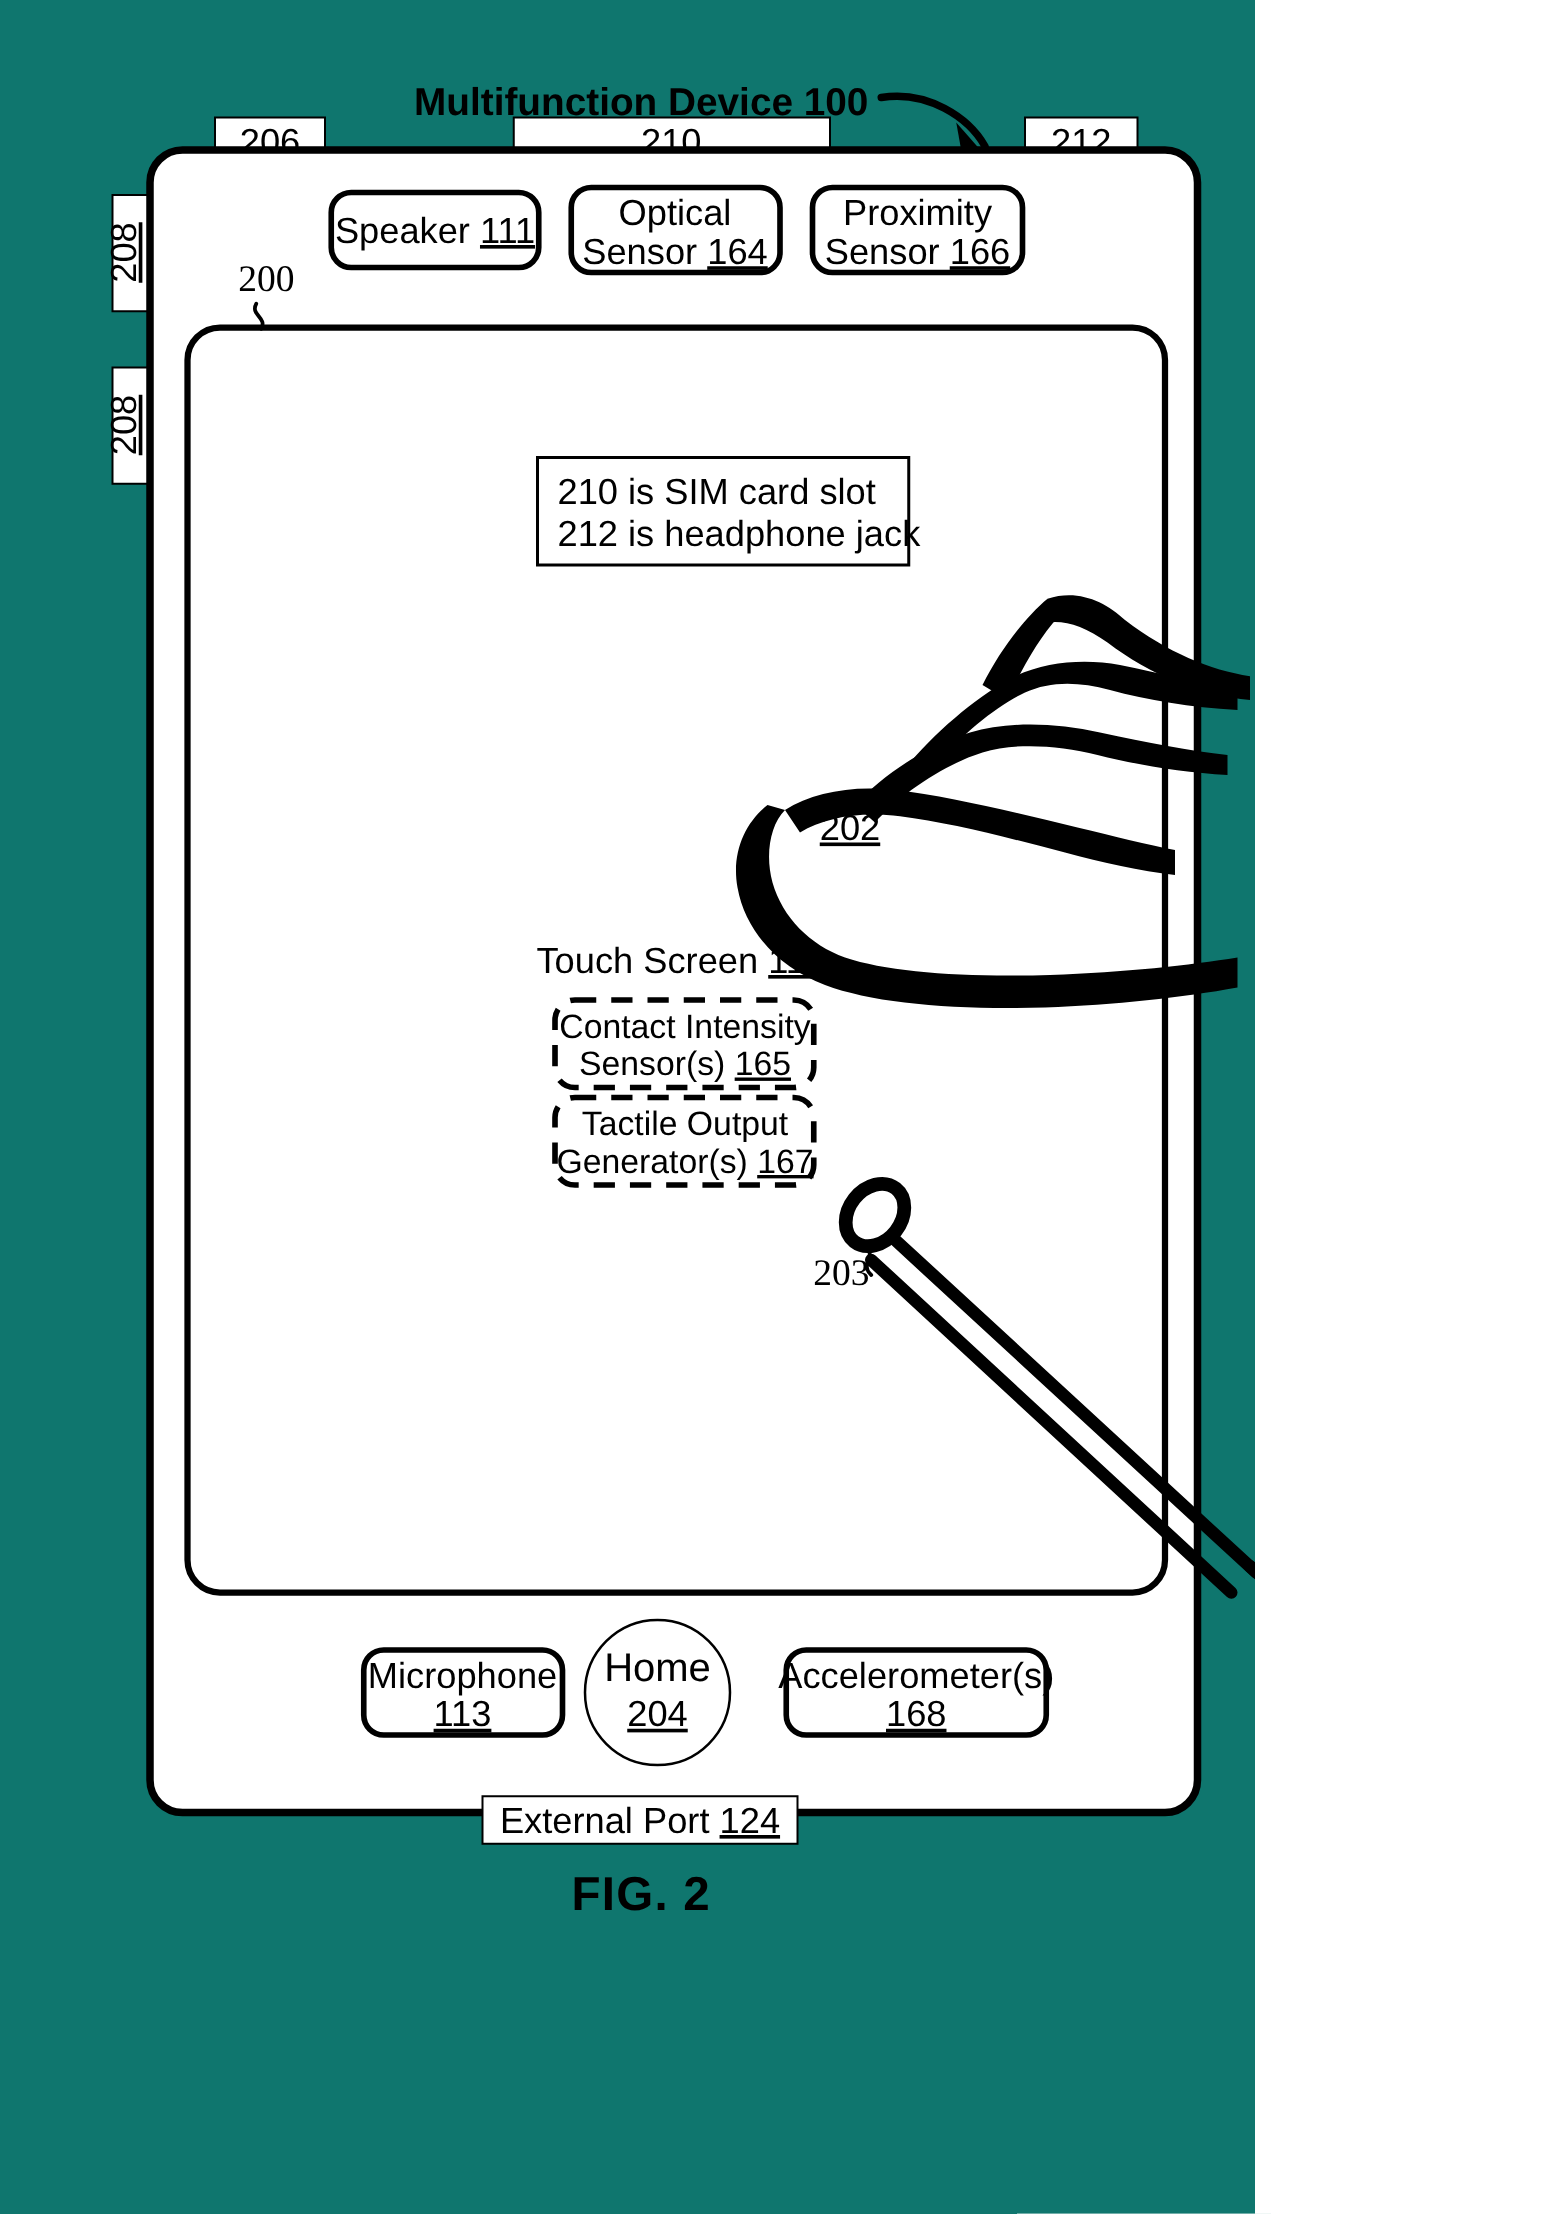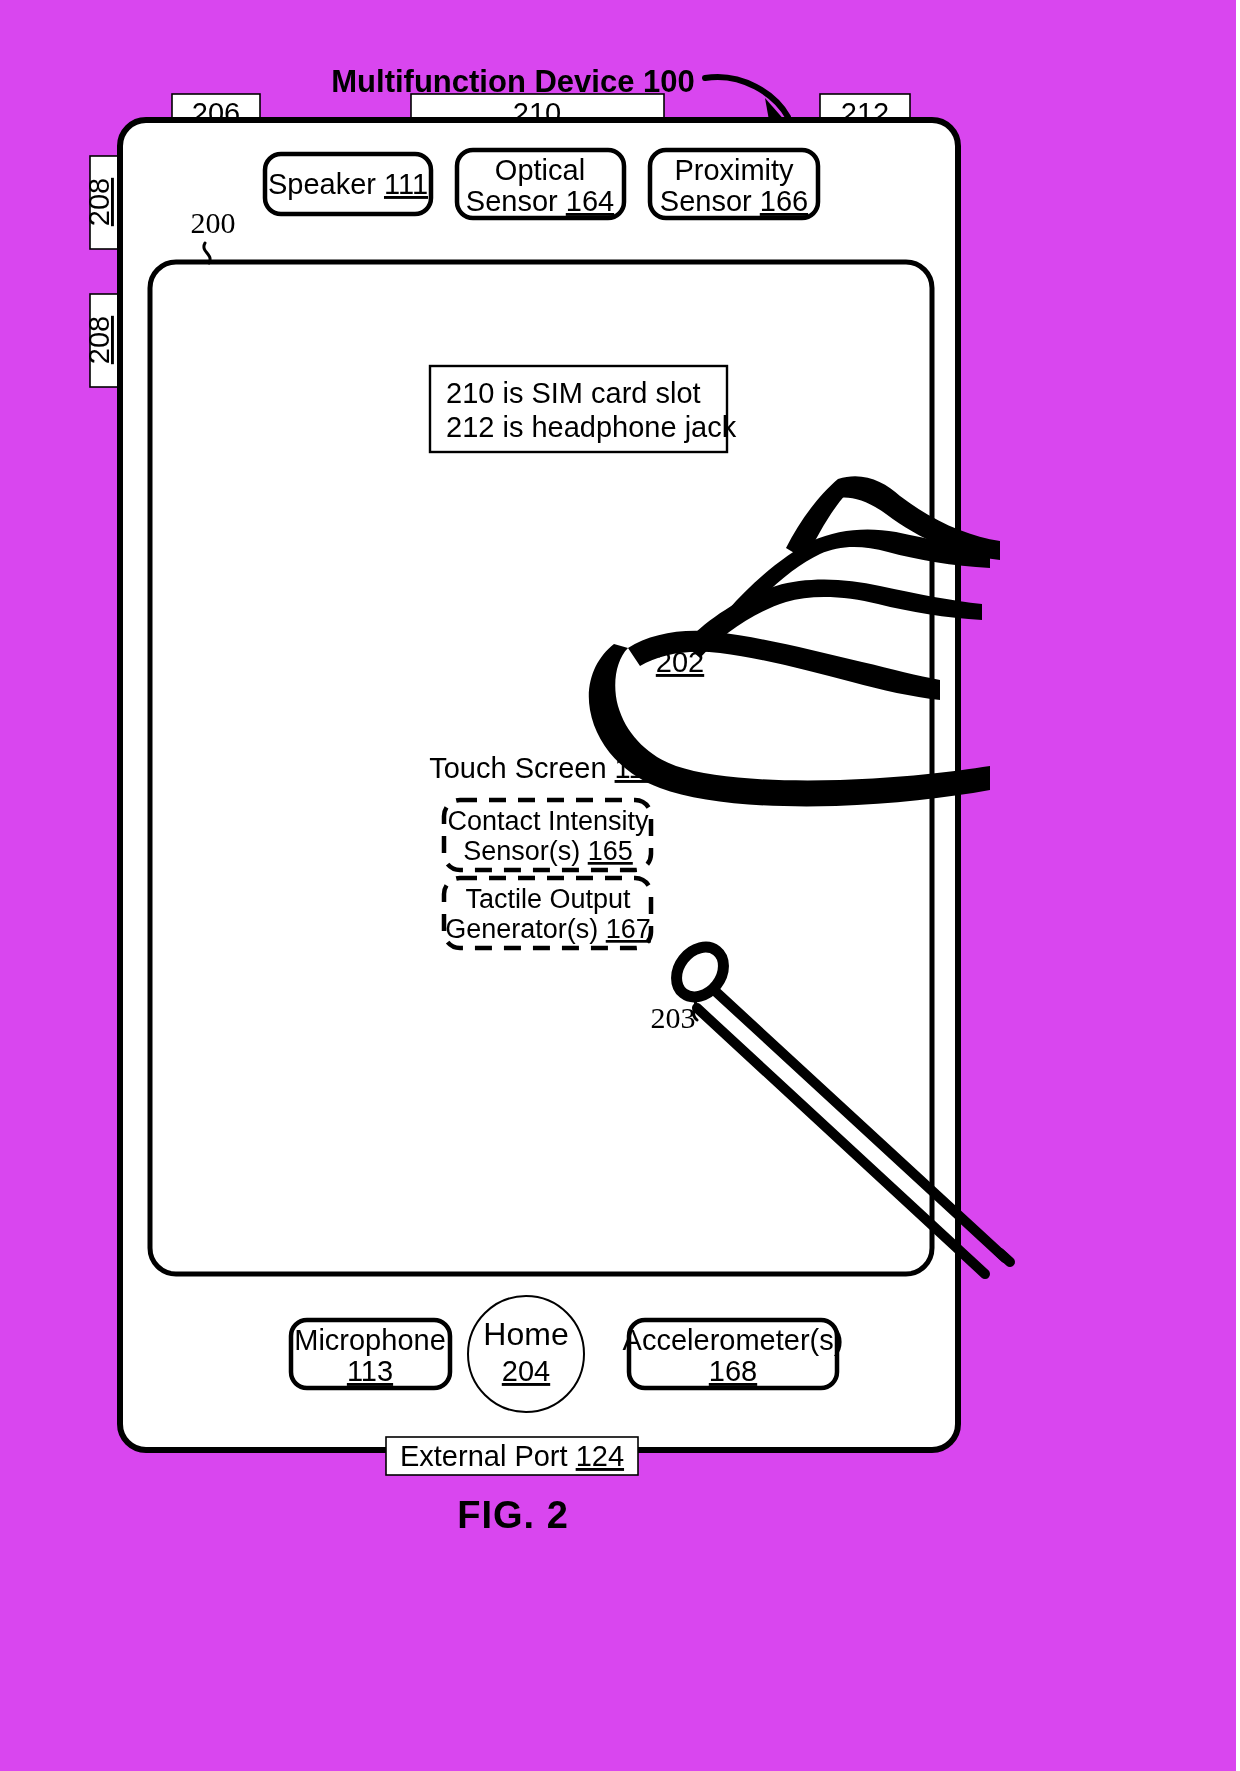--- a/index.html
+++ b/index.html
@@ -7,23 +7,23 @@
     margin: 0;
     padding: 0;
     background: #ffffff;
   }
   body {
     font-family: "Liberation Sans", sans-serif;
     color: #000000;
   }
   #page {
     position: relative;
-    width: 1236px;
+    width: 1004px;
     height: 1771px;
-    background: #d946ef;
+    background: #0f766e;
     overflow: hidden;
   }
   #figure-svg {
     position: absolute;
     left: 0;
     top: 0;
     width: 1240px;
     height: 1771px;
     display: block;
   }

